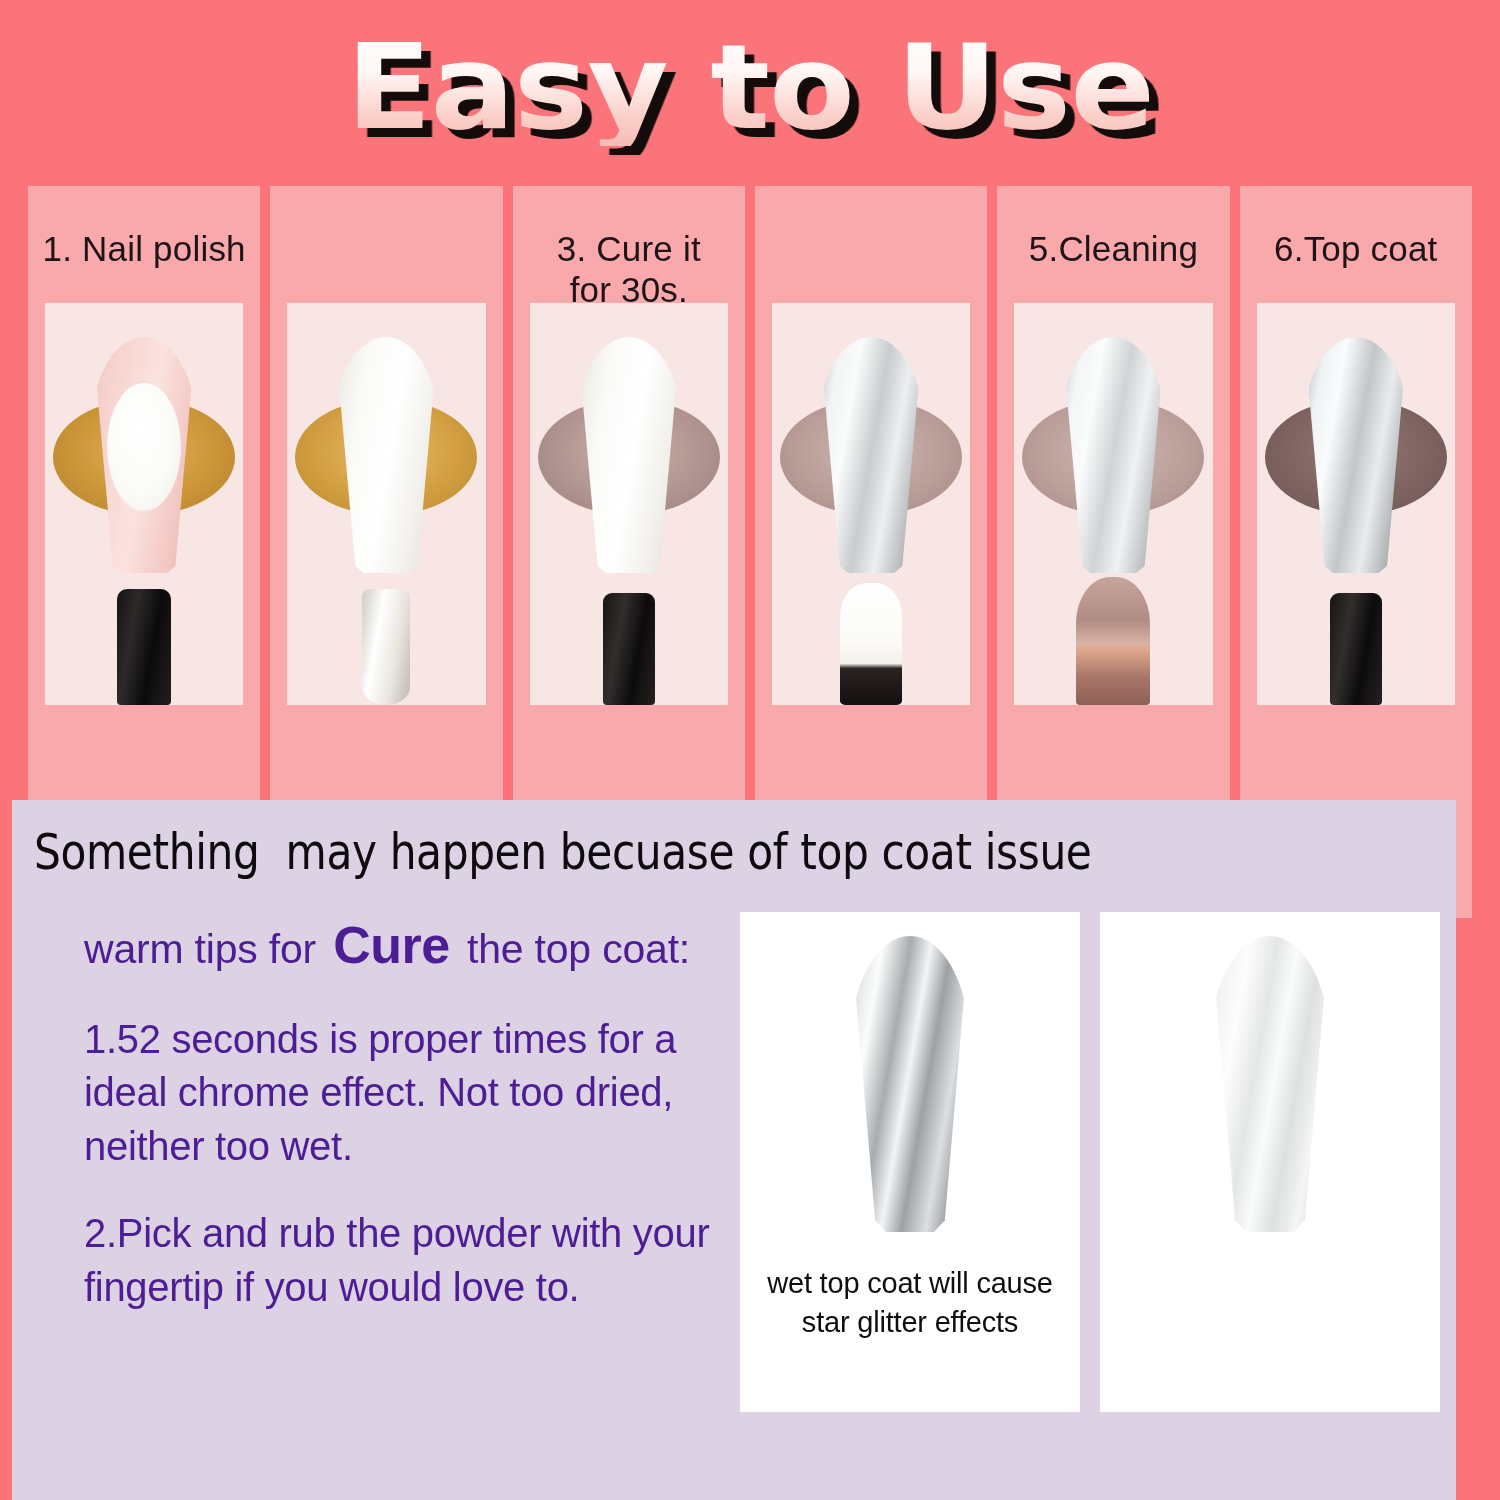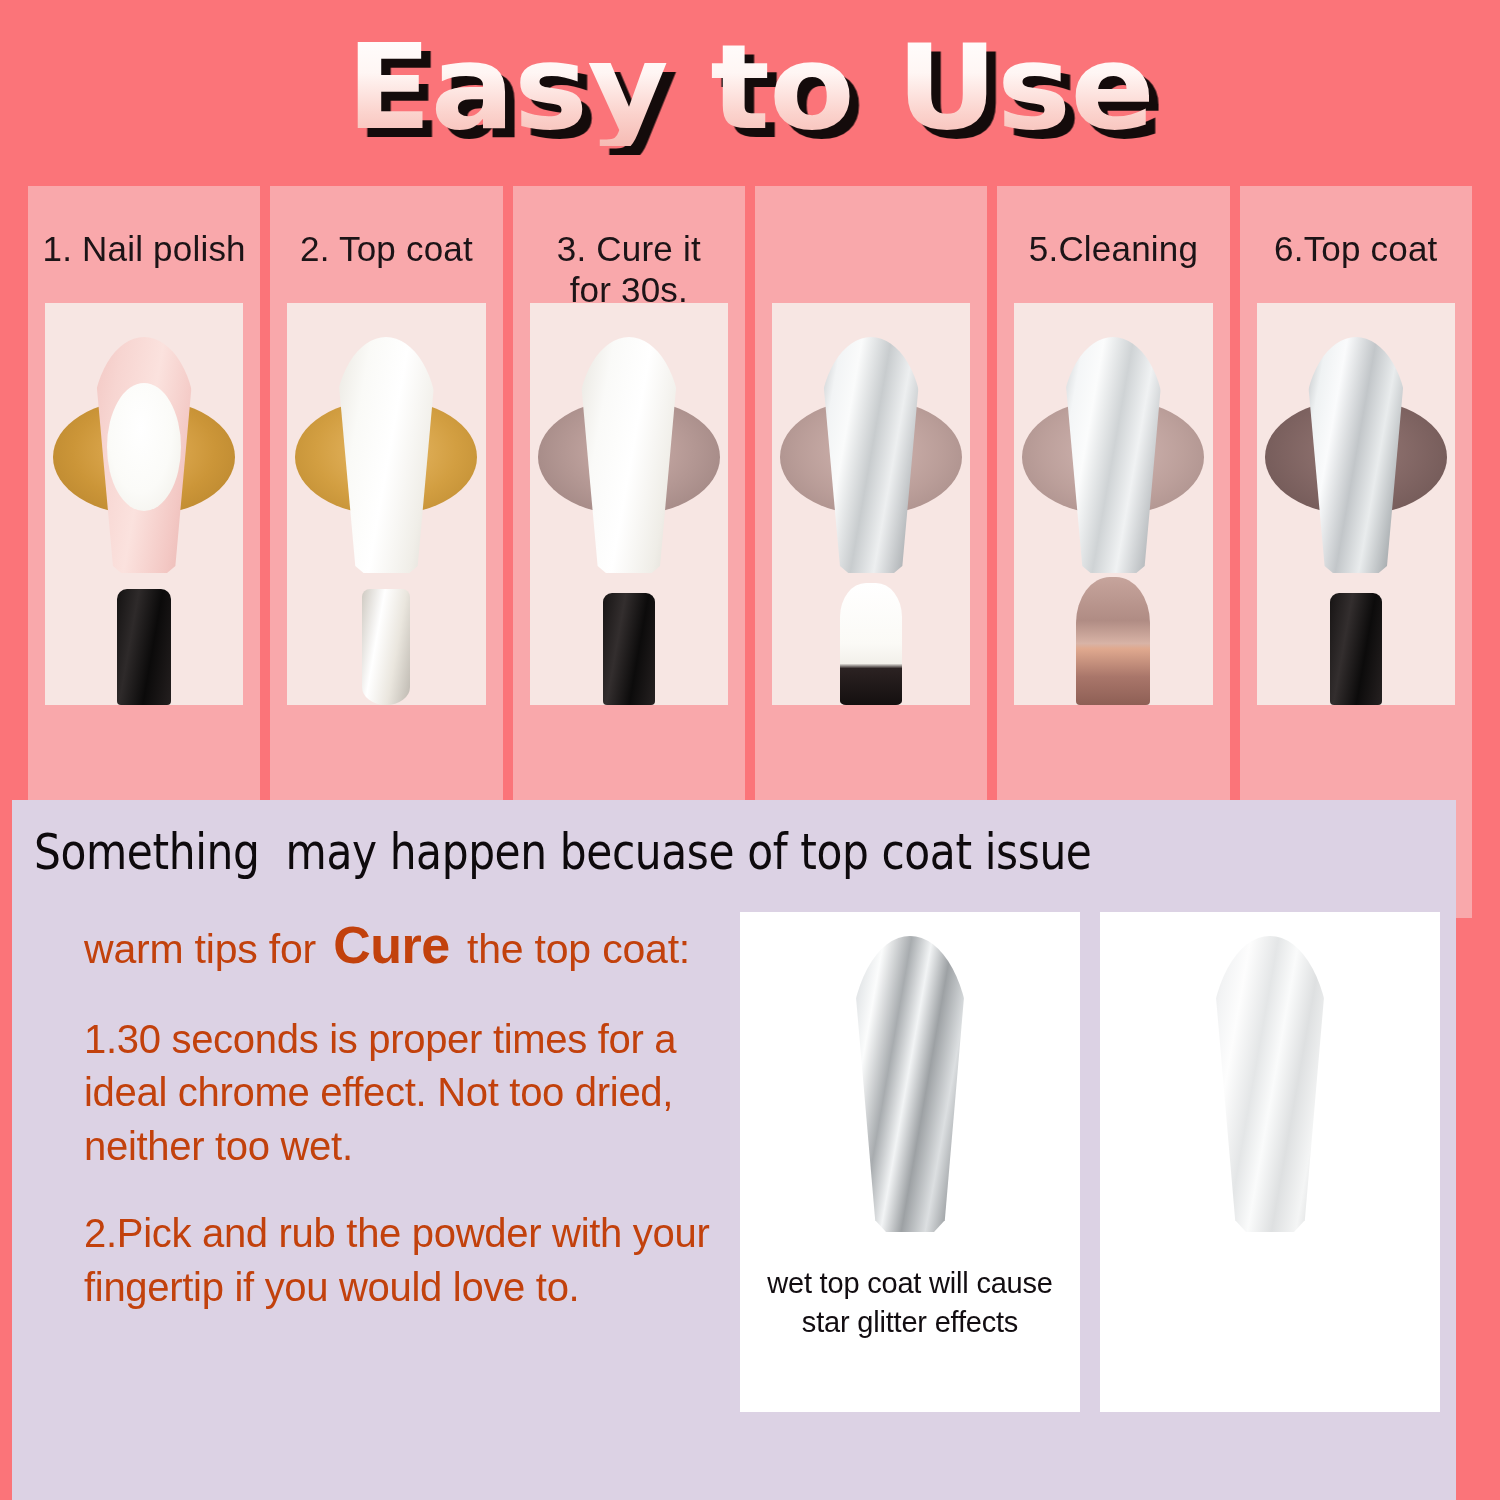--- a/index.html
+++ b/index.html
@@ -106,21 +106,21 @@
     font-size:49px;
     font-weight:400;
     color:#0E0A0D;
     letter-spacing:-0.4px;
     transform:scaleX(0.96);
     transform-origin:left center;
     white-space:pre;
   }
   .tips{
     position:absolute;left:72px;top:112px;width:660px;
-    color:#c2410c;
+    color:#4c1d95;
   }
   .tip-head{
     font-size:41px;line-height:1.28;
     letter-spacing:-0.2px;
     margin-bottom:34px;
   }
   .tip-head .cure{
     font-weight:bold;
     font-size:52px;
     letter-spacing:-0.5px;
@@ -180,21 +180,20 @@
       <div class="step-label">1. Nail polish</div>
       <div class="photo">
         <div class="blob" style="background:radial-gradient(ellipse at 50% 45%,#E5B055 0%,#C9912F 55%,#B07C22 100%);opacity:.95;"></div>
         <div class="nail" style="background:linear-gradient(100deg,#F2C6C2 0%,#F7D5D1 22%,#FBE2DE 50%,#F3C8C4 78%,#E7B2AE 100%);"></div>
         <div class="nail overlay" style="top:80px;width:74px;height:128px;border-radius:50%;clip-path:none;background:radial-gradient(ellipse at 45% 35%,#FFFFFF 0%,#FBFBF8 55%,#EFEDE6 100%);"></div>
         <div class="tool" style="width:54px;height:116px;border-radius:10px 10px 4px 4px;background:linear-gradient(100deg,#141212 0%,#2E2A2A 30%,#0B0A0A 62%,#241F1F 100%);"></div>
       </div>
     </div>
 
     <div class="step-card">
-      <div class="step-label">2. Top coat</div>
       <div class="photo">
         <div class="blob" style="background:radial-gradient(ellipse at 50% 45%,#E8B75F 0%,#CF9833 55%,#B5801F 100%);opacity:.92;"></div>
         <div class="nail" style="background:linear-gradient(100deg,#E9E6DF 0%,#FAFAF7 26%,#FFFFFF 52%,#F0EEE8 80%,#DCD8D0 100%);"></div>
         <div class="tool" style="width:48px;height:116px;border-radius:8px 8px 50% 50%/8px 8px 18px 18px;background:linear-gradient(100deg,#CFCAC2 0%,#FFFFFF 34%,#EAE6DE 66%,#BDB8B0 100%);"></div>
       </div>
     </div>
 
     <div class="step-card">
       <div class="step-label">3. Cure it<br>for 30s.</div>
       <div class="photo">
@@ -235,21 +234,21 @@
   <div class="panel">
 
     <div class="panel-title">Something  may happen becuase of top coat issue</div>
 
     <div class="tips">
       <div class="tip-head">
         <span>warm tips for</span>
         <span class="cure">Cure</span>
         <span>the top coat:</span>
       </div>
-      <div class="tip">1.30 seconds is proper times for a ideal chrome effect. Not too dried, neither too wet.</div>
+      <div class="tip">1.52 seconds is proper times for a ideal chrome effect. Not too dried, neither too wet.</div>
       <div class="tip">2.Pick and rub the powder with your fingertip if you would love to.</div>
     </div>
 
     <div class="compare">
 
       <div class="cmp-card">
         <div class="cmp-nail-box">
           <div class="cmp-nail" style="background:linear-gradient(100deg,#9FA3A6 0%,#E3E6E8 10%,#FBFCFC 20%,#A8ACAF 36%,#F2F4F5 48%,#9DA1A4 60%,#DCDFE1 74%,#8E9295 88%,#C4C7C9 100%);"></div>
         </div>
         <div class="cmp-cap">wet top coat will cause star glitter effects</div>

